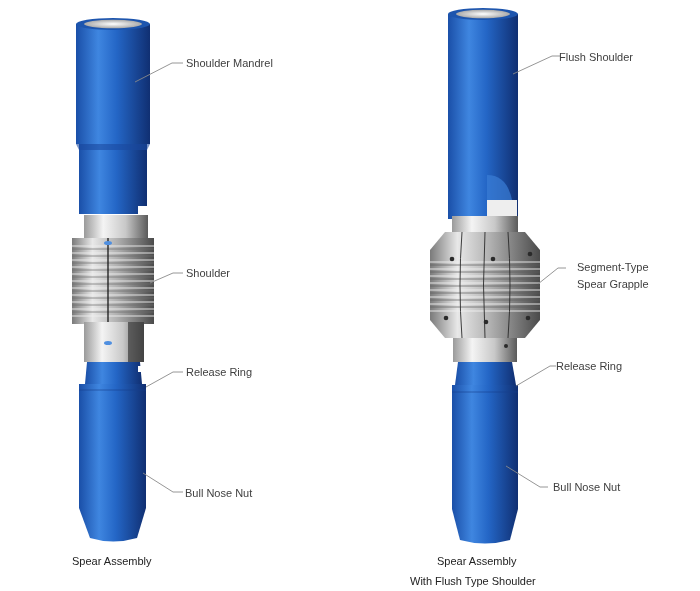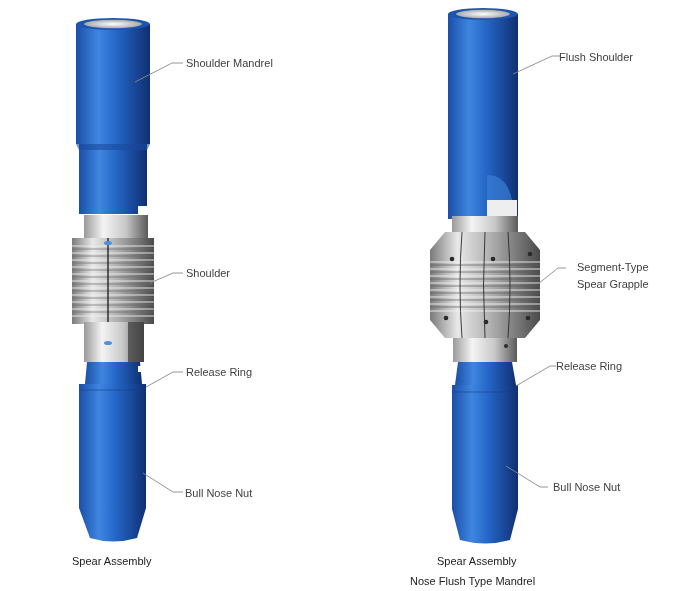--- a/index.html
+++ b/index.html
@@ -170,13 +170,13 @@
 <div class="label" style="left:186px; top:364px;">Release Ring</div>
 <div class="label" style="left:185px; top:485px;">Bull Nose Nut</div>
 <div class="caption" style="left:72px; top:550px;">Spear Assembly</div>
 
 <div class="label" style="left:559px; top:49px;">Flush  Shoulder</div>
 <div class="label" style="left:577px; top:259px;">Segment-Type</div>
 <div class="label" style="left:577px; top:276px;">Spear Grapple</div>
 <div class="label" style="left:556px; top:358px;">Release Ring</div>
 <div class="label" style="left:553px; top:479px;">Bull Nose Nut</div>
 <div class="caption" style="left:437px; top:550px;">Spear Assembly</div>
-<div class="caption" style="left:410px; top:570px;">Nose Flush Type Mandrel</div>
+<div class="caption" style="left:410px; top:570px;">With Flush Type Shoulder</div>
 
 </body></html>

